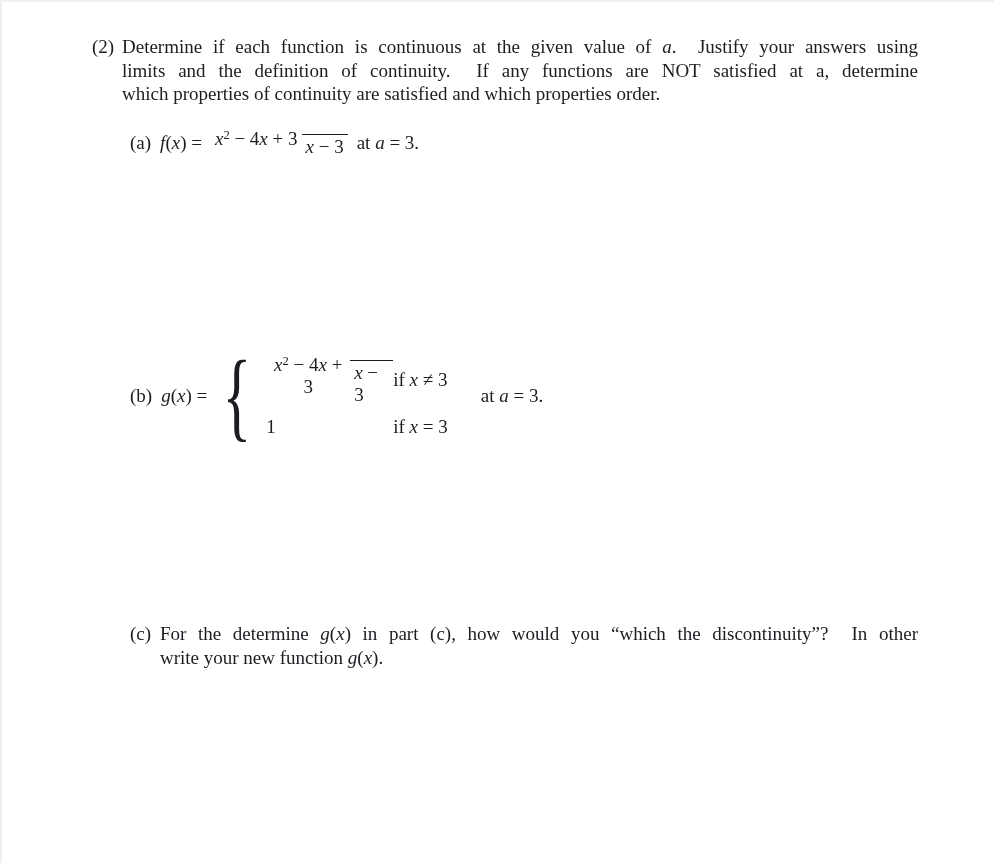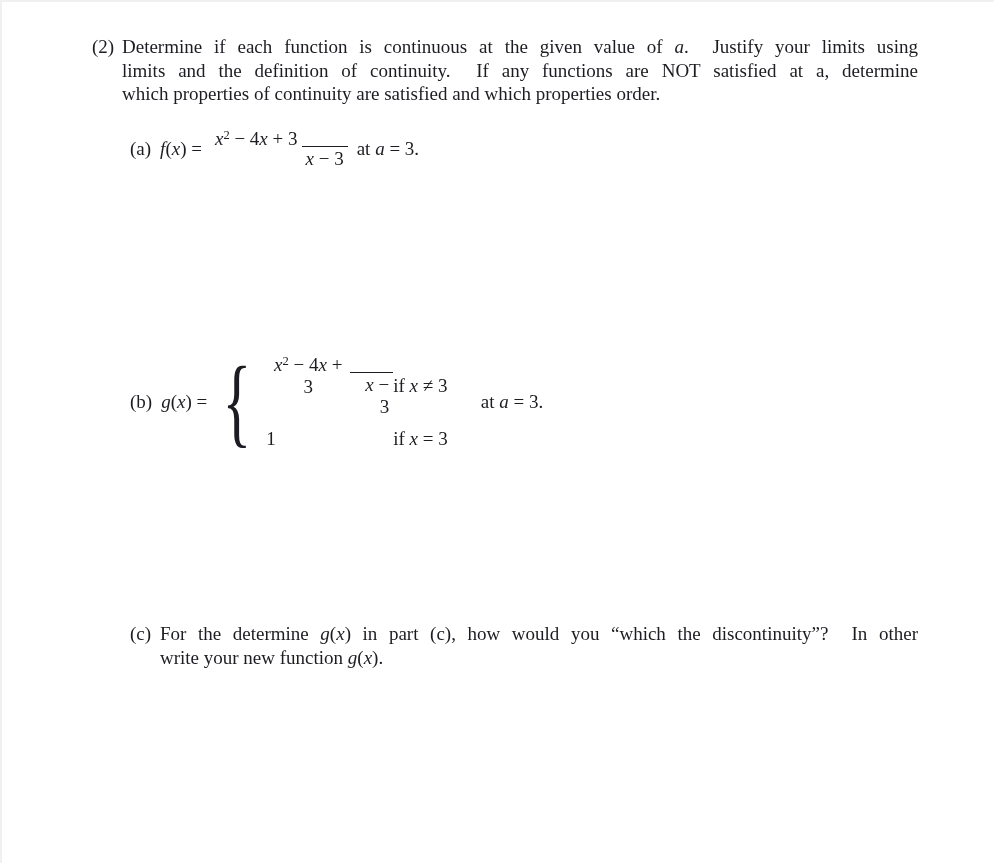--- a/index.html
+++ b/index.html
@@ -29,21 +29,21 @@
   }
   .statement .plabel { width:30px; flex:none; }
   .statement .lines { flex:1; min-width:0; }
   .jline { text-align:justify; text-align-last:justify; white-space:nowrap; }
   .nline { text-align:left; white-space:nowrap; }
 
   
   .mathrow { display:flex; align-items:center; font-size:19px; }
   .frac { display:inline-flex; flex-direction:row; line-height:1.18; }
   .frac .num { text-align:center; padding:0 4px 1px 4px; }
-  .frac .den { text-align:right; border-top:1.3px solid #1c1c22; margin-top:18px; padding:1px 4px 0 4px; }
+  .frac .den { text-align:left; border-top:1.3px solid #1c1c22; margin-top:6px; padding:1px 4px 0 4px; }
 
   
   .part-a { position:absolute; left:130px; top:128px; column-gap:9px; }
 
   
   .part-b { position:absolute; left:130px; top:354px; column-gap:9px; }
   .brace {
     display:inline-block; font-size:100px; line-height:78px;
     transform:scaleX(0.60); transform-origin:center;
     margin:0 -4px 0 -3px; font-weight:400; color:#1c1c22;
@@ -64,21 +64,21 @@
   .part-c .lines { flex:1; min-width:0; }
 </style>
 </head>
 <body>
 
 <div class="page">
 
   <div class="statement">
     <div class="plabel">(2)</div>
     <div class="lines">
-      <div class="jline"><span class="run rm">Determine if each function is continuous at the given value of </span><span class="run it">a</span><span class="run rm">.  Justify your limits using</span></div>
+      <div class="jline"><span class="run rm">Determine if each function is continuous at the given value of </span><span class="run it">a</span><span class="run rm">.  Justify your answers using</span></div>
       <div class="jline"><span class="run rm">limits and the definition of continuity.  If any functions are NOT satisfied at a, determine</span></div>
       <div class="nline"><span class="run rm">which properties of continuity are satisfied and which properties order.</span></div>
     </div>
   </div>
 
   <div class="mathrow part-a">
     <span class="plabel">(a)</span>
     <span><span class="run it">f</span><span class="run rm">(</span><span class="run it">x</span><span class="run rm">) =</span></span>
     <span class="frac">
       <span class="num"><span class="run it">x</span><span class="run sup">2</span><span class="run rm"> − 4</span><span class="run it">x</span><span class="run rm"> + 3</span></span>

